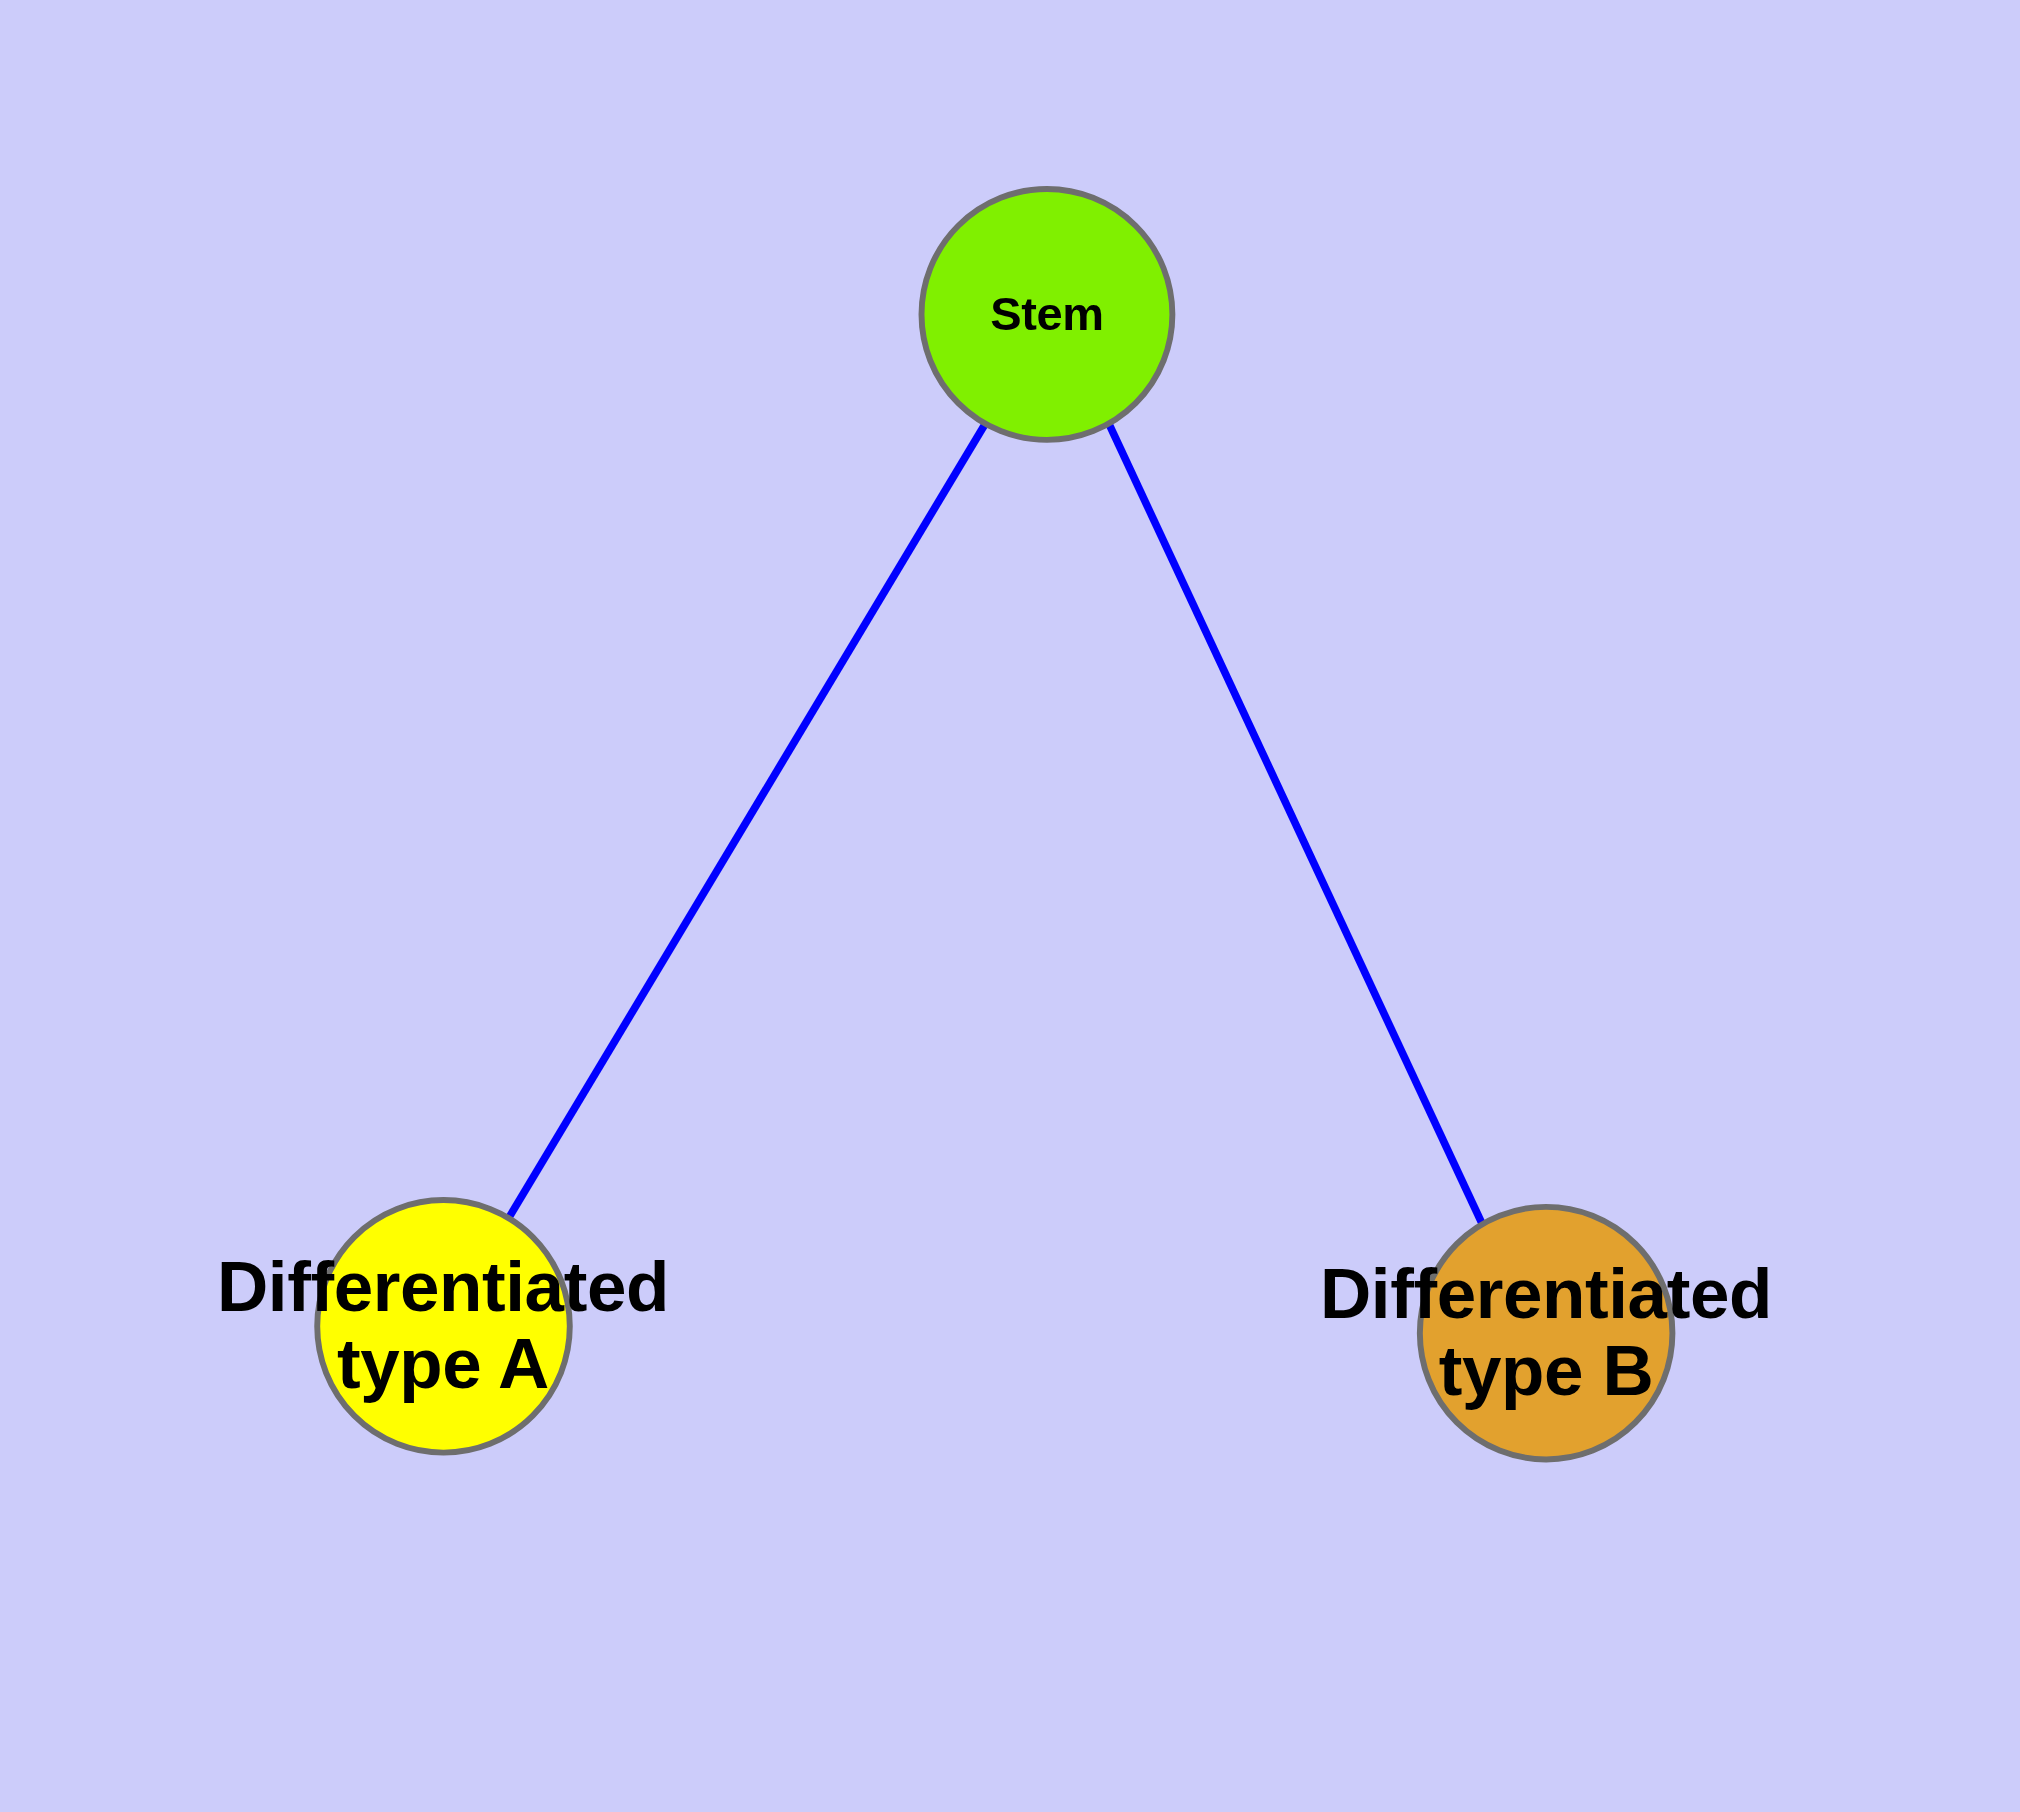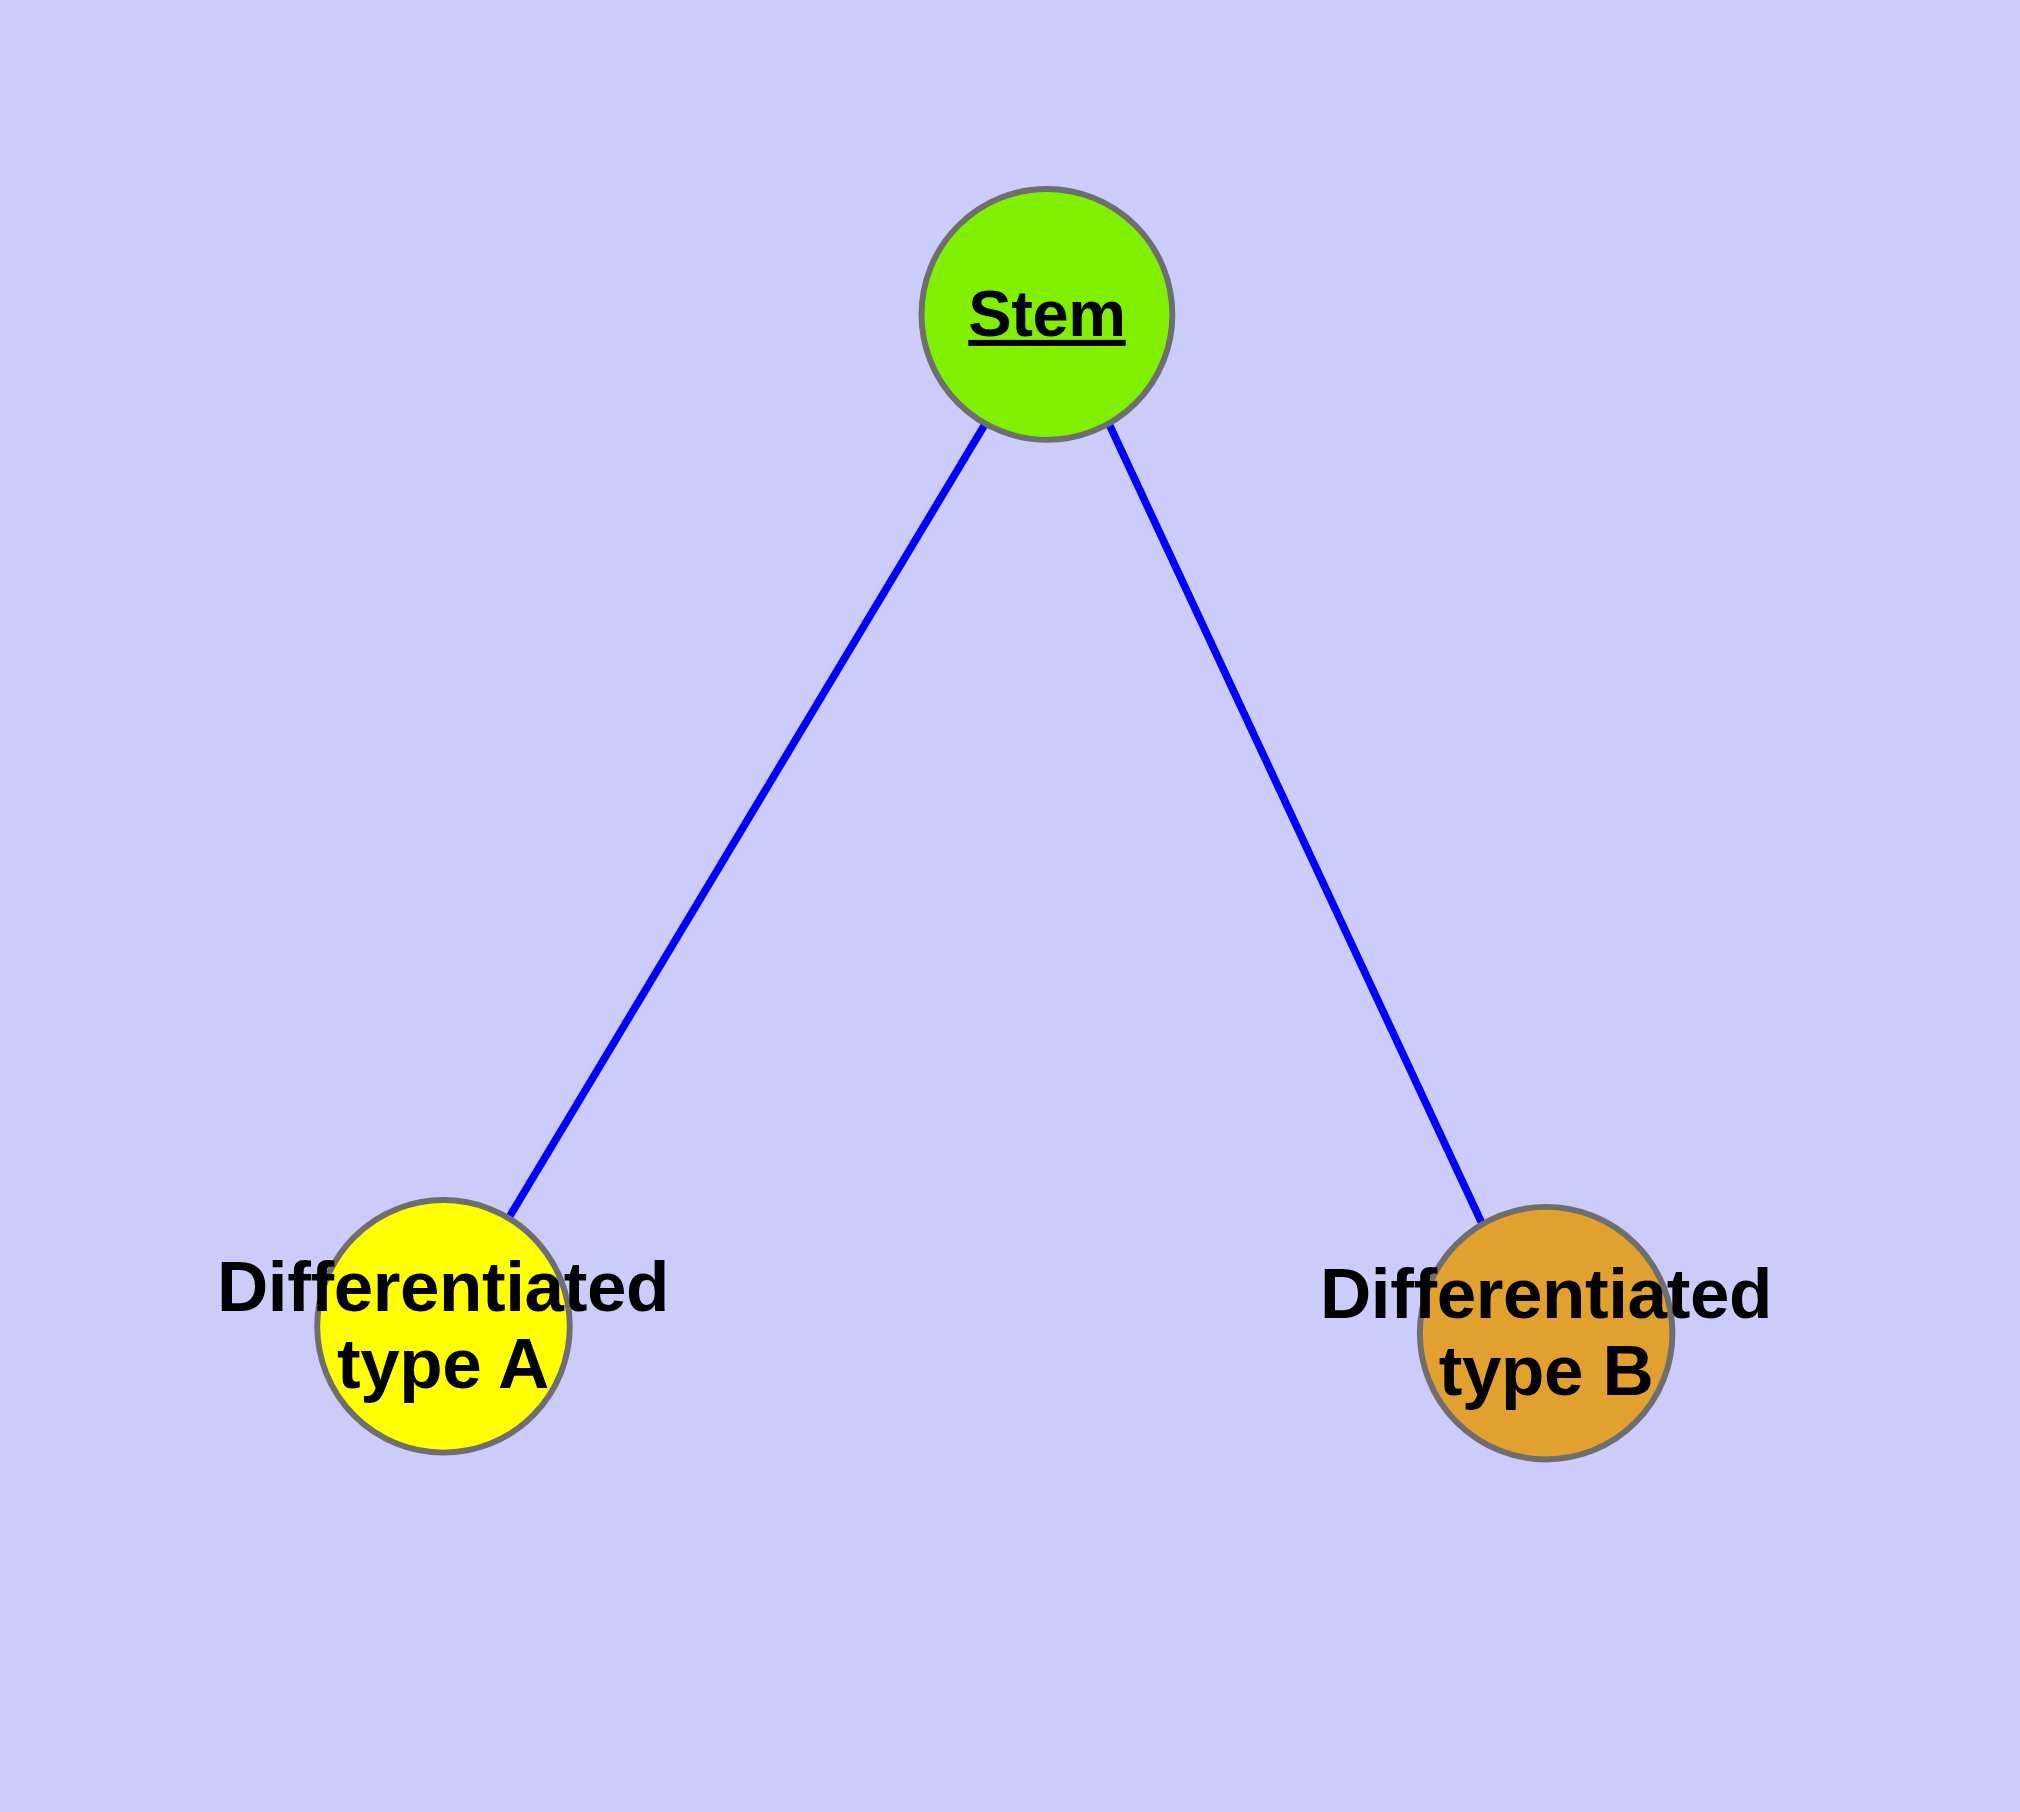--- a/index.html
+++ b/index.html
@@ -54,21 +54,21 @@
         <line x1="1309" y1="502" x2="1748" y2="1443" stroke="#0000ff" stroke-width="9" stroke-linecap="butt"></line>
       </g>
     <g id="nodes-group">
         <circle cx="1235" cy="371" r="148" fill="#80f000" stroke="#6e6e6e" stroke-width="7"></circle>
         <circle cx="523" cy="1565" r="149" fill="#ffff00" stroke="#6e6e6e" stroke-width="7"></circle>
         <circle cx="1824" cy="1573" r="149" fill="#e2a12e" stroke="#6e6e6e" stroke-width="7"></circle>
       </g>
   </svg>
 
   <div id="labels-layer">
-      <div class="node-label label-stem" style="left: 1047px; top: 314px; font-size: 65px; text-decoration: underline;">Stem</div>
+      <div class="node-label label-stem" style="left: 1047px; top: 314px; font-size: 47px;">Stem</div>
       <div class="node-label label-two-line" style="left: 443px; top: 1326px; font-size: 71px;">Differentiated
 type A</div>
       <div class="node-label label-two-line" style="left: 1546px; top: 1333px; font-size: 71px;">Differentiated
 type B</div>
     </div>
 
 </div>
 
 
 </body></html>

